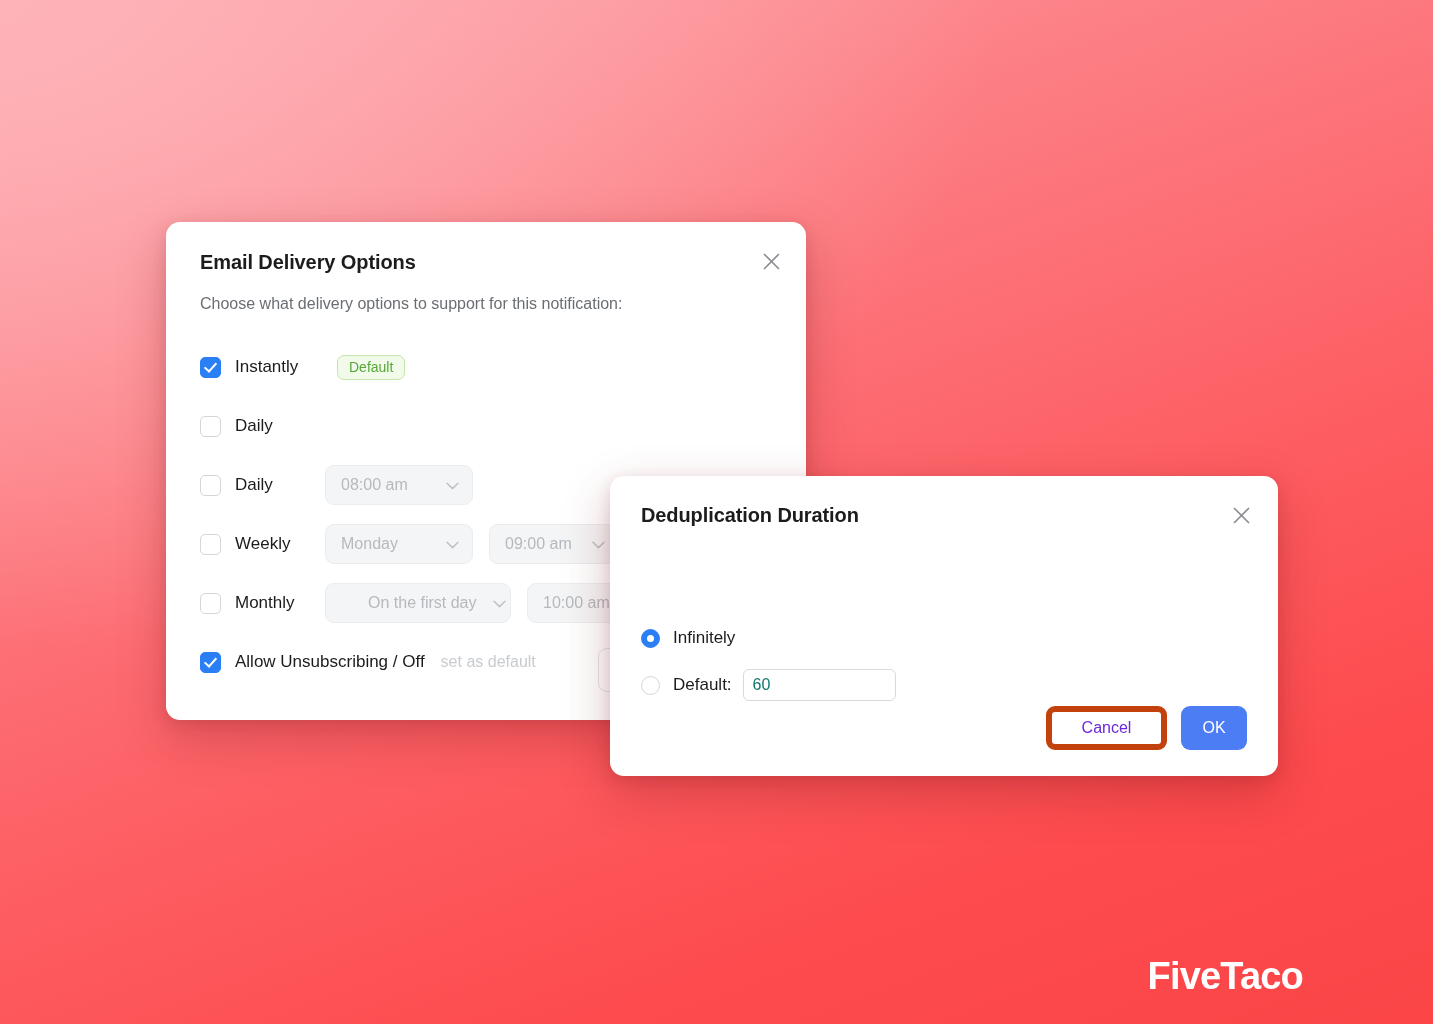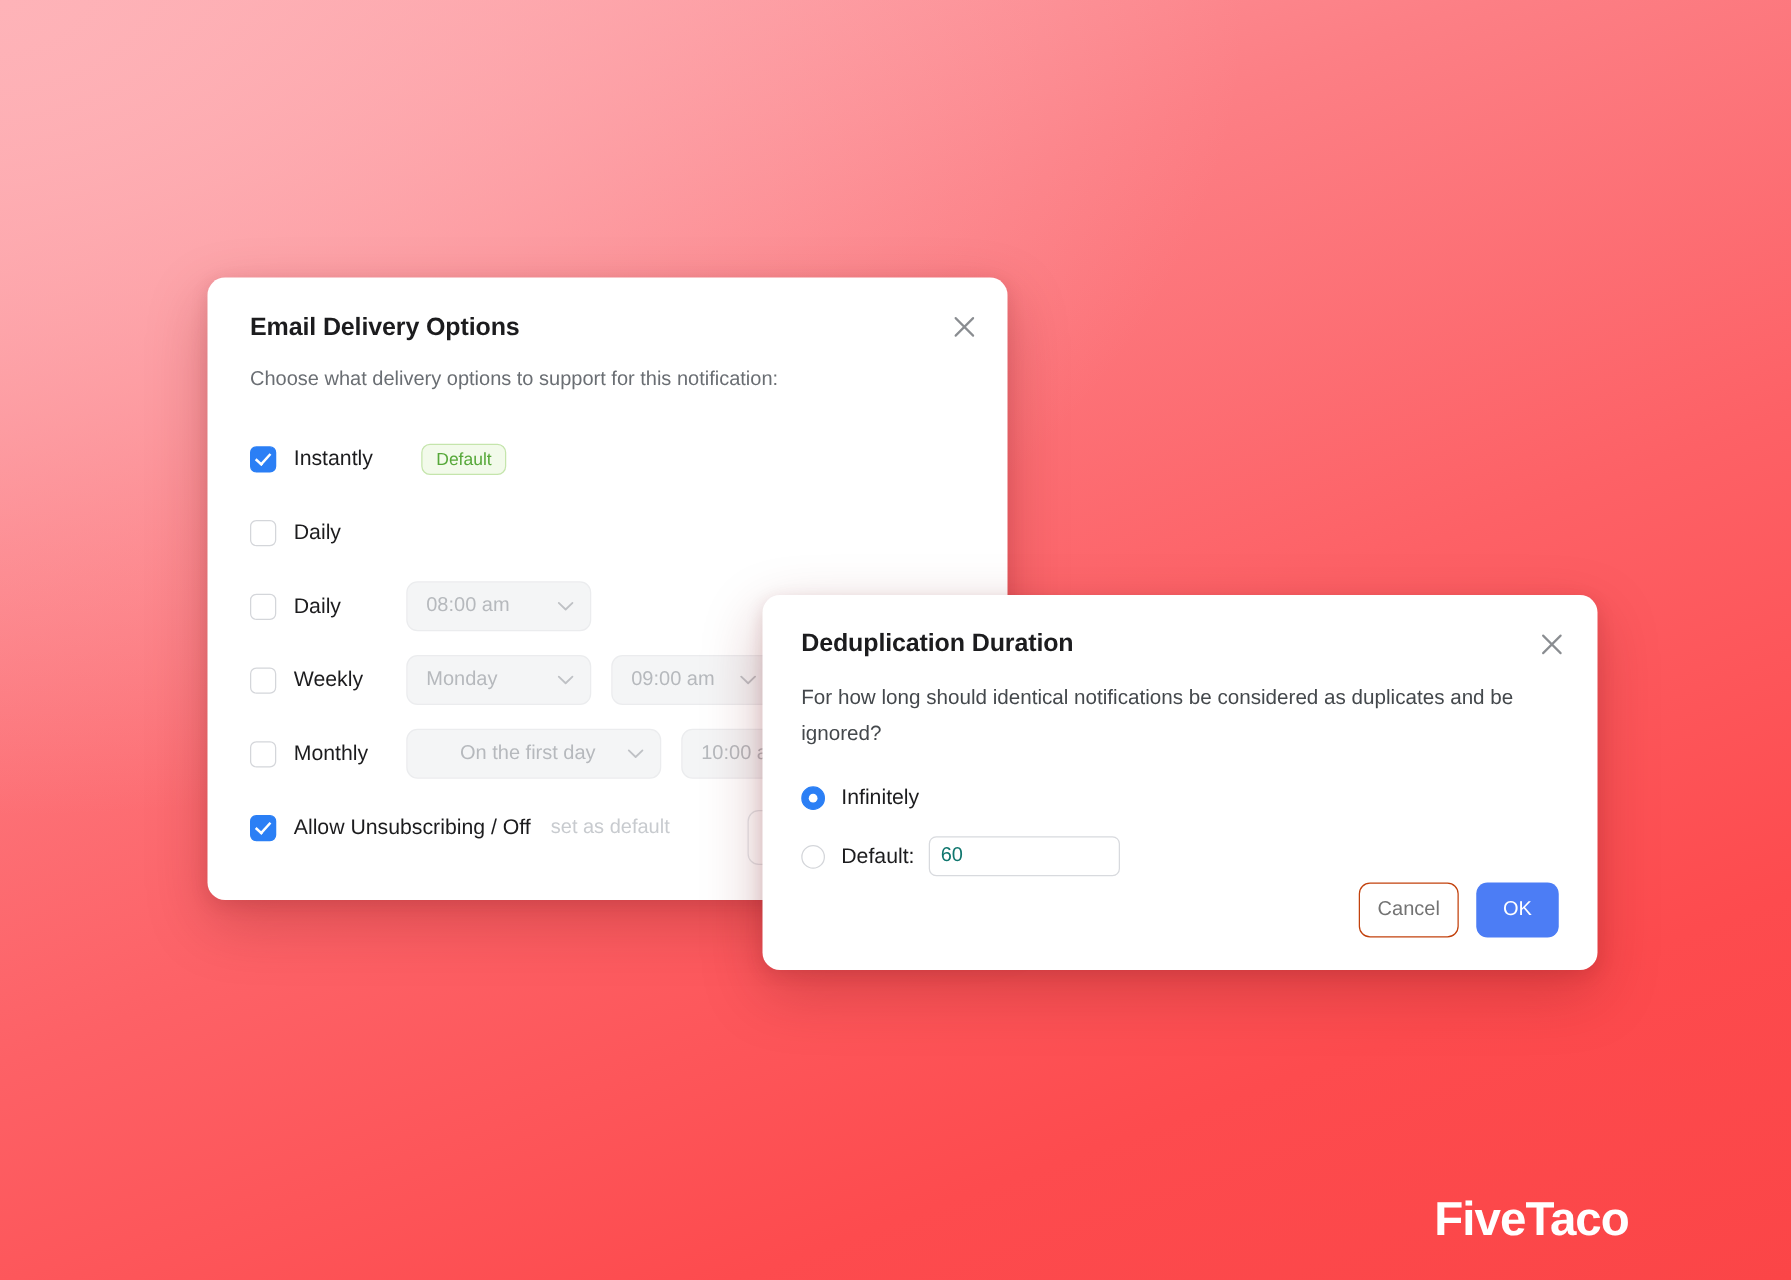--- a/index.html
+++ b/index.html
@@ -147,21 +147,21 @@
     margin-left: 4px;
   }
   .select .chev {
     margin-left: 16px;
     flex: 0 0 auto;
     opacity: 0.85;
   }
   .sel-time   { width: 148px; }
   .sel-day    { width: 148px; }
   .sel-time2  { width: 130px; margin-left: 16px; }
-  .sel-month  { width: 204px; padding-left: 42px; }
+  .sel-month  { width: 186px; padding-left: 42px; }
   .sel-time3  { width: 130px; margin-left: 16px; }
 
   .muted-link {
     margin-left: 16px;
     font-size: 16px;
     color: #C8CBCF;
     cursor: pointer;
     white-space: nowrap;
   }
 
@@ -269,24 +269,24 @@
     font-size: 16px;
     font-family: "Liberation Sans", sans-serif;
     cursor: pointer;
     display: flex;
     align-items: center;
     justify-content: center;
     box-sizing: border-box;
     border: none;
   }
   .btn-cancel {
-    width: 80px;
-    background: #FFFFFF;
-    border: 1px solid #c2410c;
-    color: #737373;
+    width: 121px;
+    background: #FFFFFF;
+    border: 6px solid #c2410c;
+    color: #6d28d9;
   }
   .btn-ok {
     width: 66px;
     background: #4C7DF5;
     color: #FFFFFF;
   }
 
   
   #watermark {
     position: absolute;
@@ -398,21 +398,20 @@
   <div class="dialog" id="dedup-dialog">
 
     <div class="dlg-title">Deduplication Duration</div>
 
     <div class="close-btn">
       <svg width="19" height="19" viewBox="0 0 19 19" aria-hidden="true">
         <path d="M2.5 2.5 L16.5 16.5 M16.5 2.5 L2.5 16.5" stroke="#8A8D91" stroke-width="1.7" stroke-linecap="round"></path>
       </svg>
     </div>
 
-    <div class="dlg-sub">For how long should identical notifications be considered as duplicates and be ignored?</div>
 
     <div class="radio-group">
       <div class="radio-row">
         <div class="radio selected"></div>
         <span class="radio-label">Infinitely</span>
       </div>
       <div class="radio-row">
         <div class="radio"></div>
         <span class="radio-label">Default:</span>
         <input class="num-input" type="text" value="60" style="">

